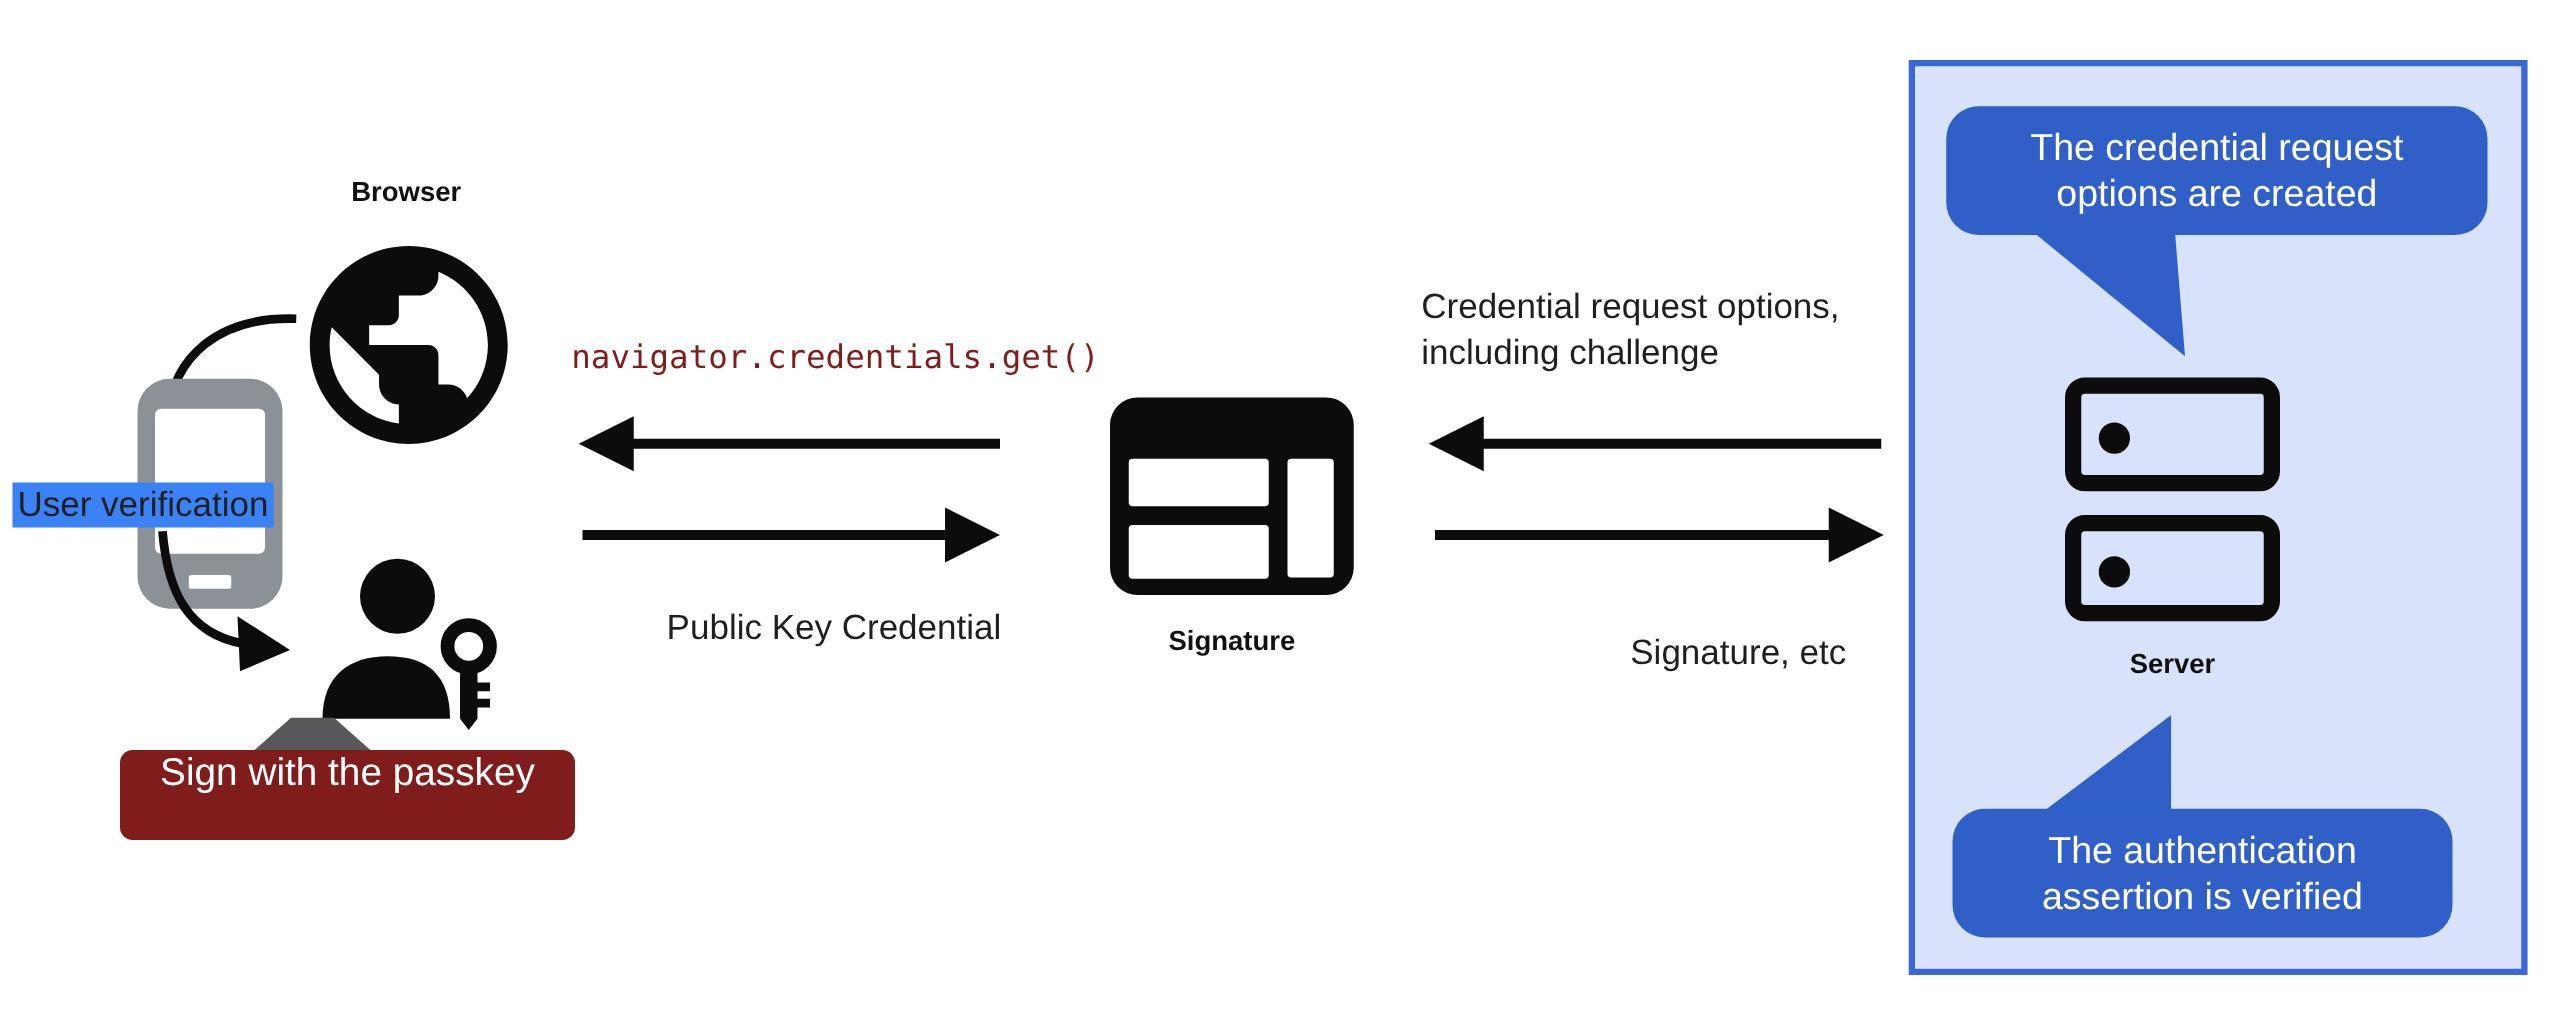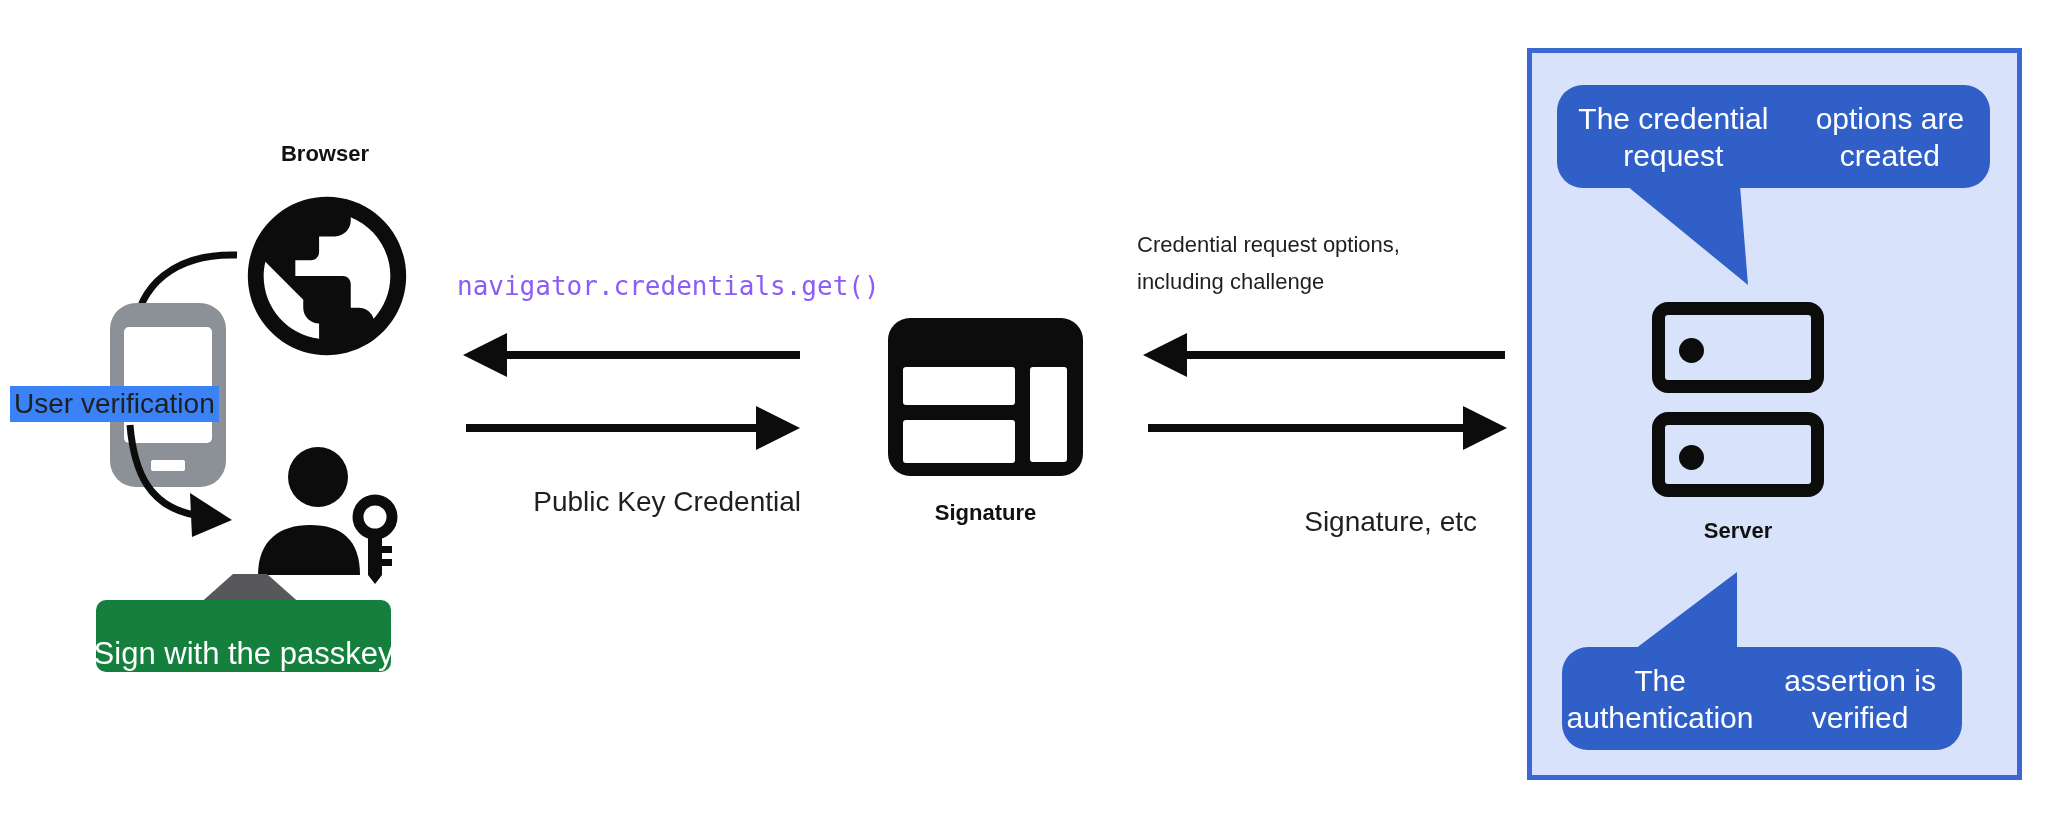--- a/index.html
+++ b/index.html
@@ -3,43 +3,43 @@
 <meta charset="utf-8">
 <style>
   html,body{margin:0;padding:0;background:#ffffff;}
   .canvas{
     position:relative;width:2046px;height:818px;background:#ffffff;overflow:hidden;
     font-family:"Liberation Sans", sans-serif;color:#1e1f21;
   }
   .abs{position:absolute;}
   .label{font-size:28px;color:#1e1f21;white-space:nowrap;}
   .label-bold{font-size:22px;font-weight:700;color:#111;white-space:nowrap;text-align:center;}
-  .mono{font-family:"DejaVu Sans Mono", monospace;font-size:26px;color:#8b5cf6;white-space:nowrap;}
+  .mono{font-family:"DejaVu Sans Mono", monospace;font-size:26px;color:#7f1d1d;white-space:nowrap;}
   
   .bar{position:absolute;height:8px;background:#0c0c0c;}
   .head-left{position:absolute;width:0;height:0;border-top:22px solid transparent;border-bottom:22px solid transparent;border-right:44px solid #0c0c0c;}
   .head-right{position:absolute;width:0;height:0;border-top:22px solid transparent;border-bottom:22px solid transparent;border-left:44px solid #0c0c0c;}
   
   .phone{left:110px;top:303px;width:116px;height:184px;background:#8b9196;border-radius:26px;}
   .phone .screen{position:absolute;left:14px;right:14px;top:24px;bottom:44px;background:#ffffff;border-radius:5px;}
   .phone .homebar{position:absolute;left:41px;bottom:16px;width:34px;height:11px;background:#ffffff;border-radius:2px;}
   
-  .tooltip{left:96px;top:600px;width:295px;height:72px;background:#15803d;border-radius:10px;
-           display:flex;align-items:flex-end;justify-content:center;color:#fff;font-size:31px;white-space:nowrap;}
+  .tooltip{left:96px;top:600px;width:364px;height:72px;background:#7f1d1d;border-radius:10px;
+           display:flex;align-items:flex-start;justify-content:center;color:#fff;font-size:31px;white-space:nowrap;}
   .tooltip-pointer{left:190px;top:572px;width:120px;height:34px;background:#58585a;
            clip-path:polygon(7px 34px,43px 2px,77px 2px,113px 34px);}
   
   .frontend-icon{left:888px;top:318px;width:195px;height:158px;background:#0c0c0c;border-radius:22px;}
   .frontend-icon .cell{position:absolute;background:#ffffff;border-radius:3px;}
   .fe-c1{left:15px;top:49px;width:112px;height:38px;}
   .fe-c2{left:15px;top:102px;width:112px;height:43px;}
   .fe-c3{left:142px;top:49px;width:37px;height:95px;}
   
   .panel{left:1527px;top:48px;width:495px;height:732px;background:#d8e2fa;border:5px solid #3c68d4;box-sizing:border-box;}
-  .bubble{background:#2f5fc7;border-radius:26px;color:#ffffff;display:flex;flex-direction:row;
+  .bubble{background:#2f5fc7;border-radius:26px;color:#ffffff;display:flex;flex-direction:column;
           align-items:center;justify-content:center;text-align:center;font-size:30px;line-height:37px;}
   .bubble-top{left:1557px;top:85px;width:433px;height:103px;}
   .bubble-bottom{left:1562px;top:647px;width:400px;height:103px;}
   .tail-top{left:1620px;top:186px;width:135px;height:102px;background:#2f5fc7;
             clip-path:polygon(7px 0px,120px 0px,128px 99px);}
   .tail-bottom{left:1630px;top:570px;width:115px;height:82px;background:#2f5fc7;
             clip-path:polygon(5px 79px,107px 79px,107px 2px);}
   .server-box{left:1652px;width:172px;border:13px solid #0c0c0c;border-radius:16px;box-sizing:border-box;}
   .sb1{top:302px;height:91px;}
   .sb2{top:412px;height:85px;}
@@ -103,21 +103,21 @@
 
   <div class="abs label" style="left:467px;top:486px;width:334px;text-align:right;">Public Key Credential</div>
 
   <div class="abs frontend-icon">
     <div class="cell fe-c1"></div>
     <div class="cell fe-c2"></div>
     <div class="cell fe-c3"></div>
   </div>
   <div class="abs label-bold" style="left:888px;top:500px;width:195px;">Signature</div>
 
-  <div class="abs" style="left:1137px;top:226px;font-size:22px;line-height:37px;">
+  <div class="abs" style="left:1137px;top:226px;font-size:28px;line-height:37px;">
     <div>Credential request options,</div>
     <div>including challenge</div>
   </div>
 
   <div>
     <div class="bar" style="left:1185px;top:351px;width:320px;"></div>
     <div class="head-left" style="left:1143px;top:333px;"></div>
   </div>
 
   <div>

